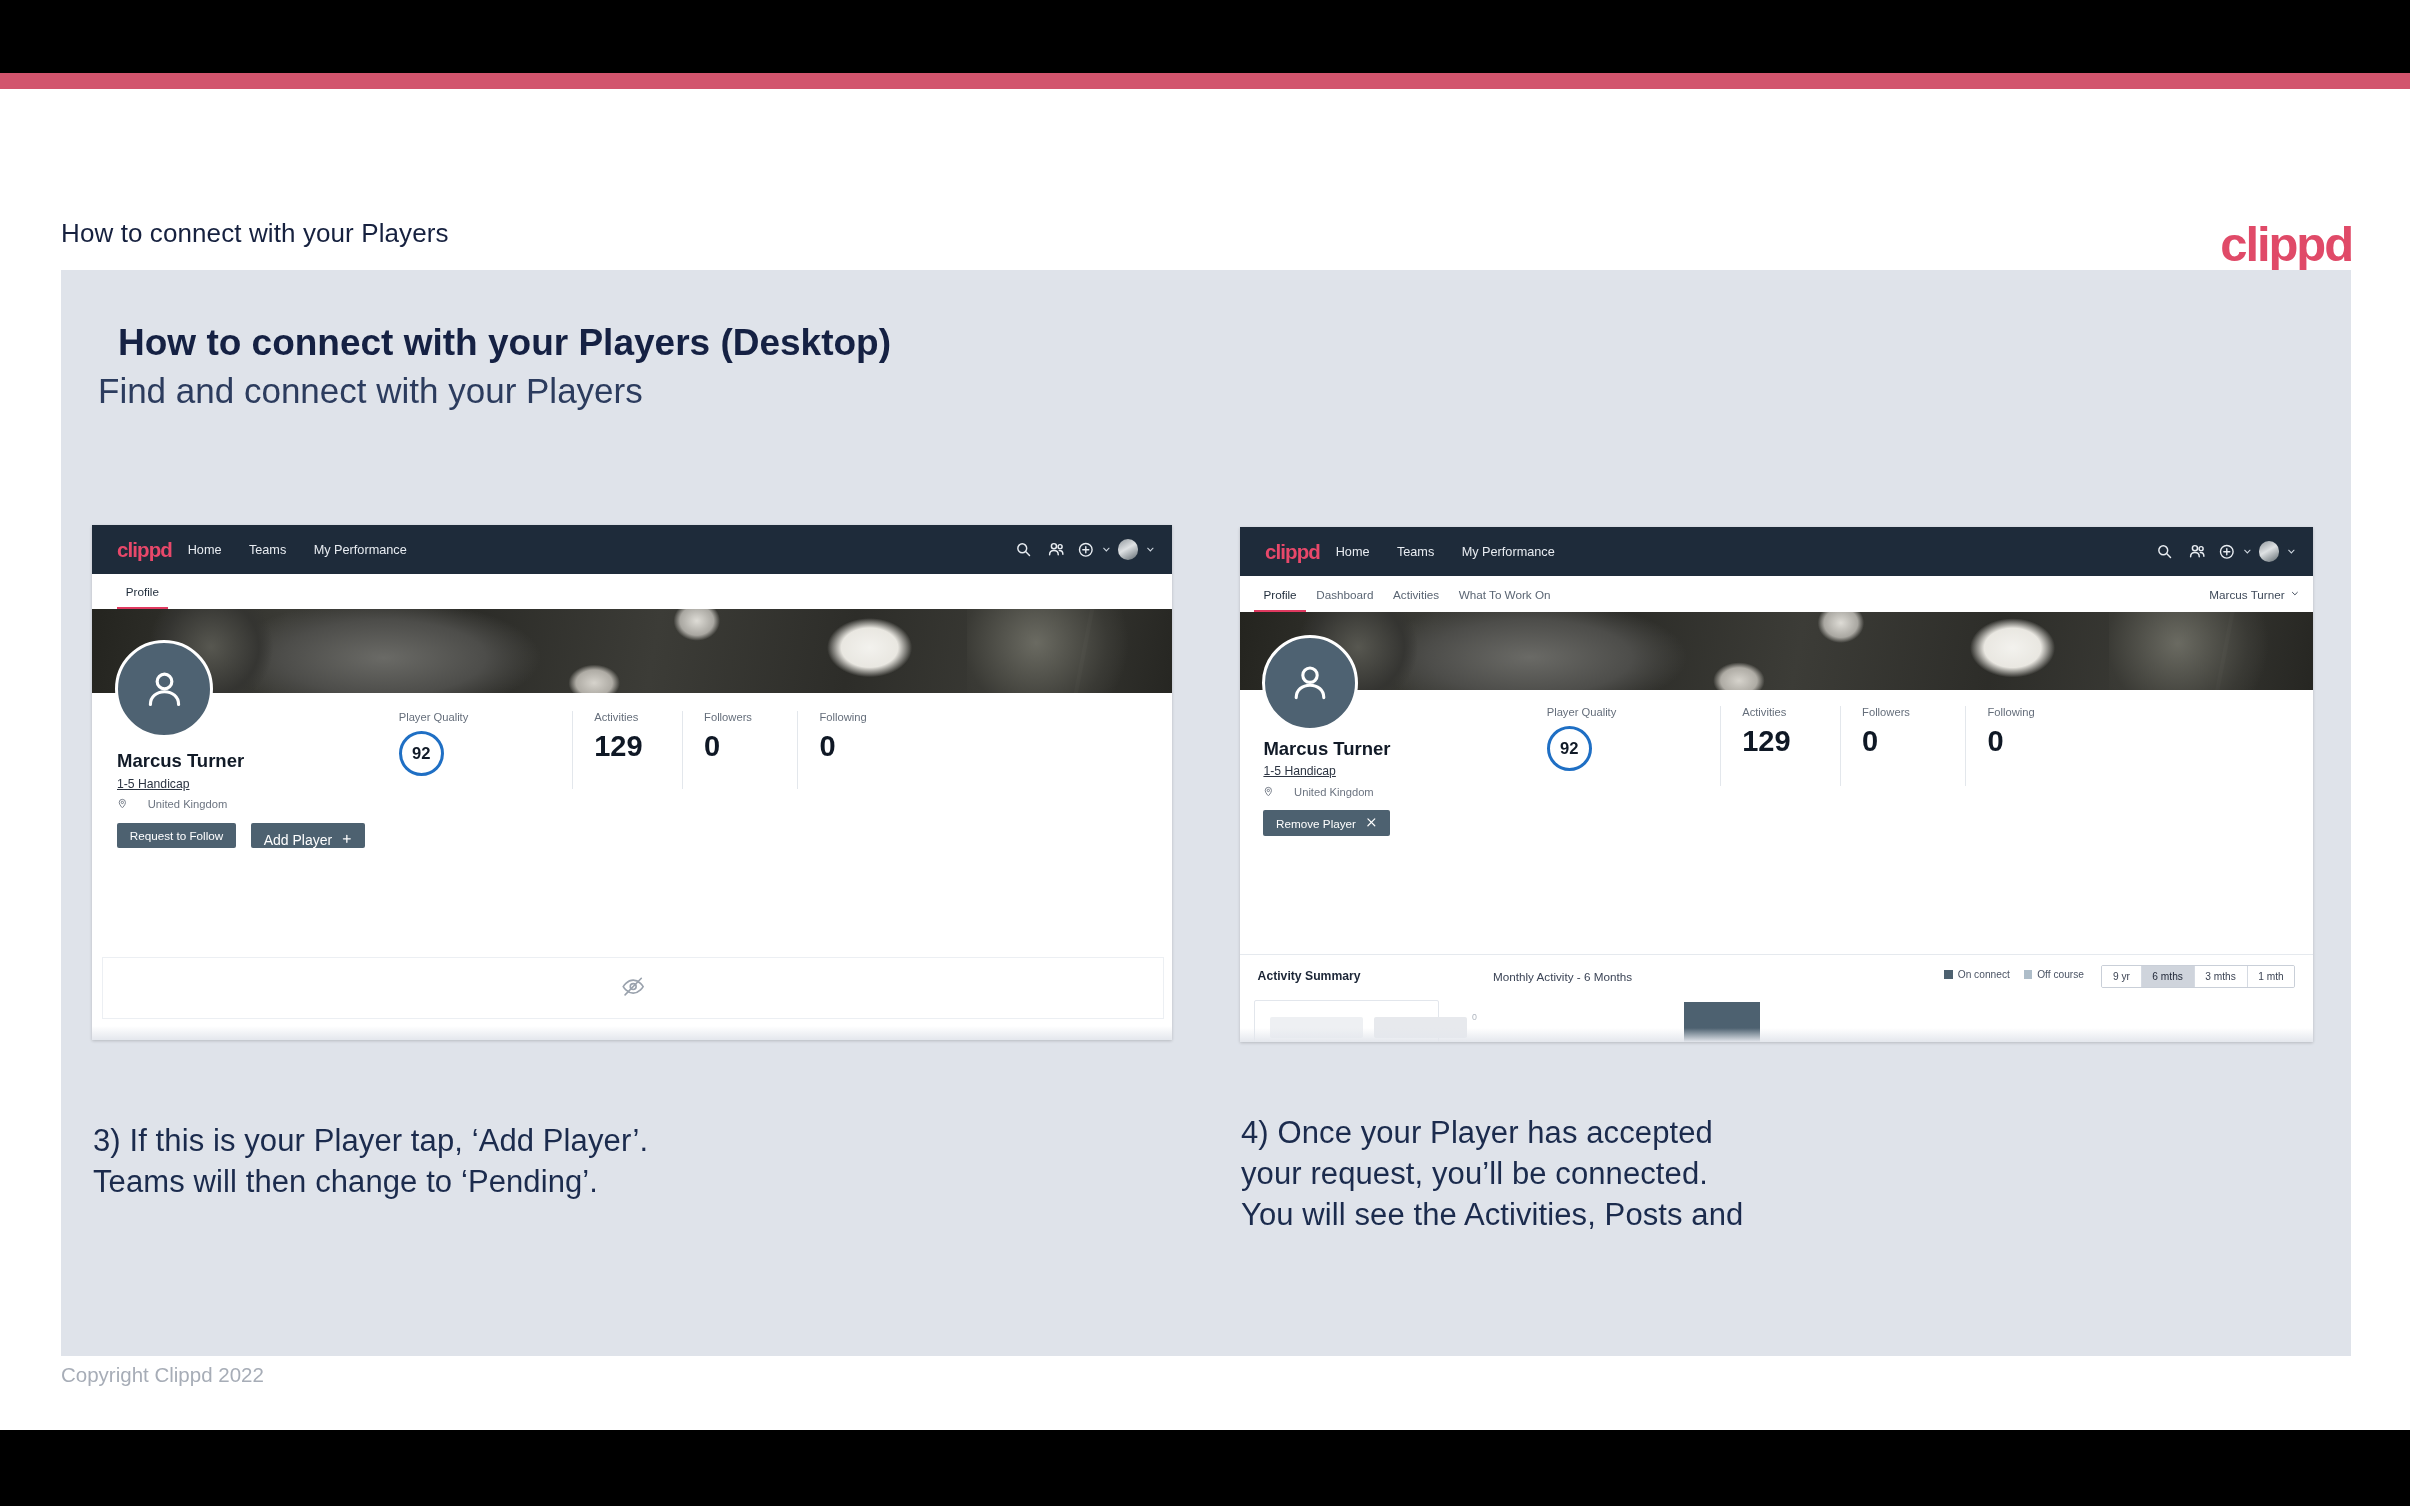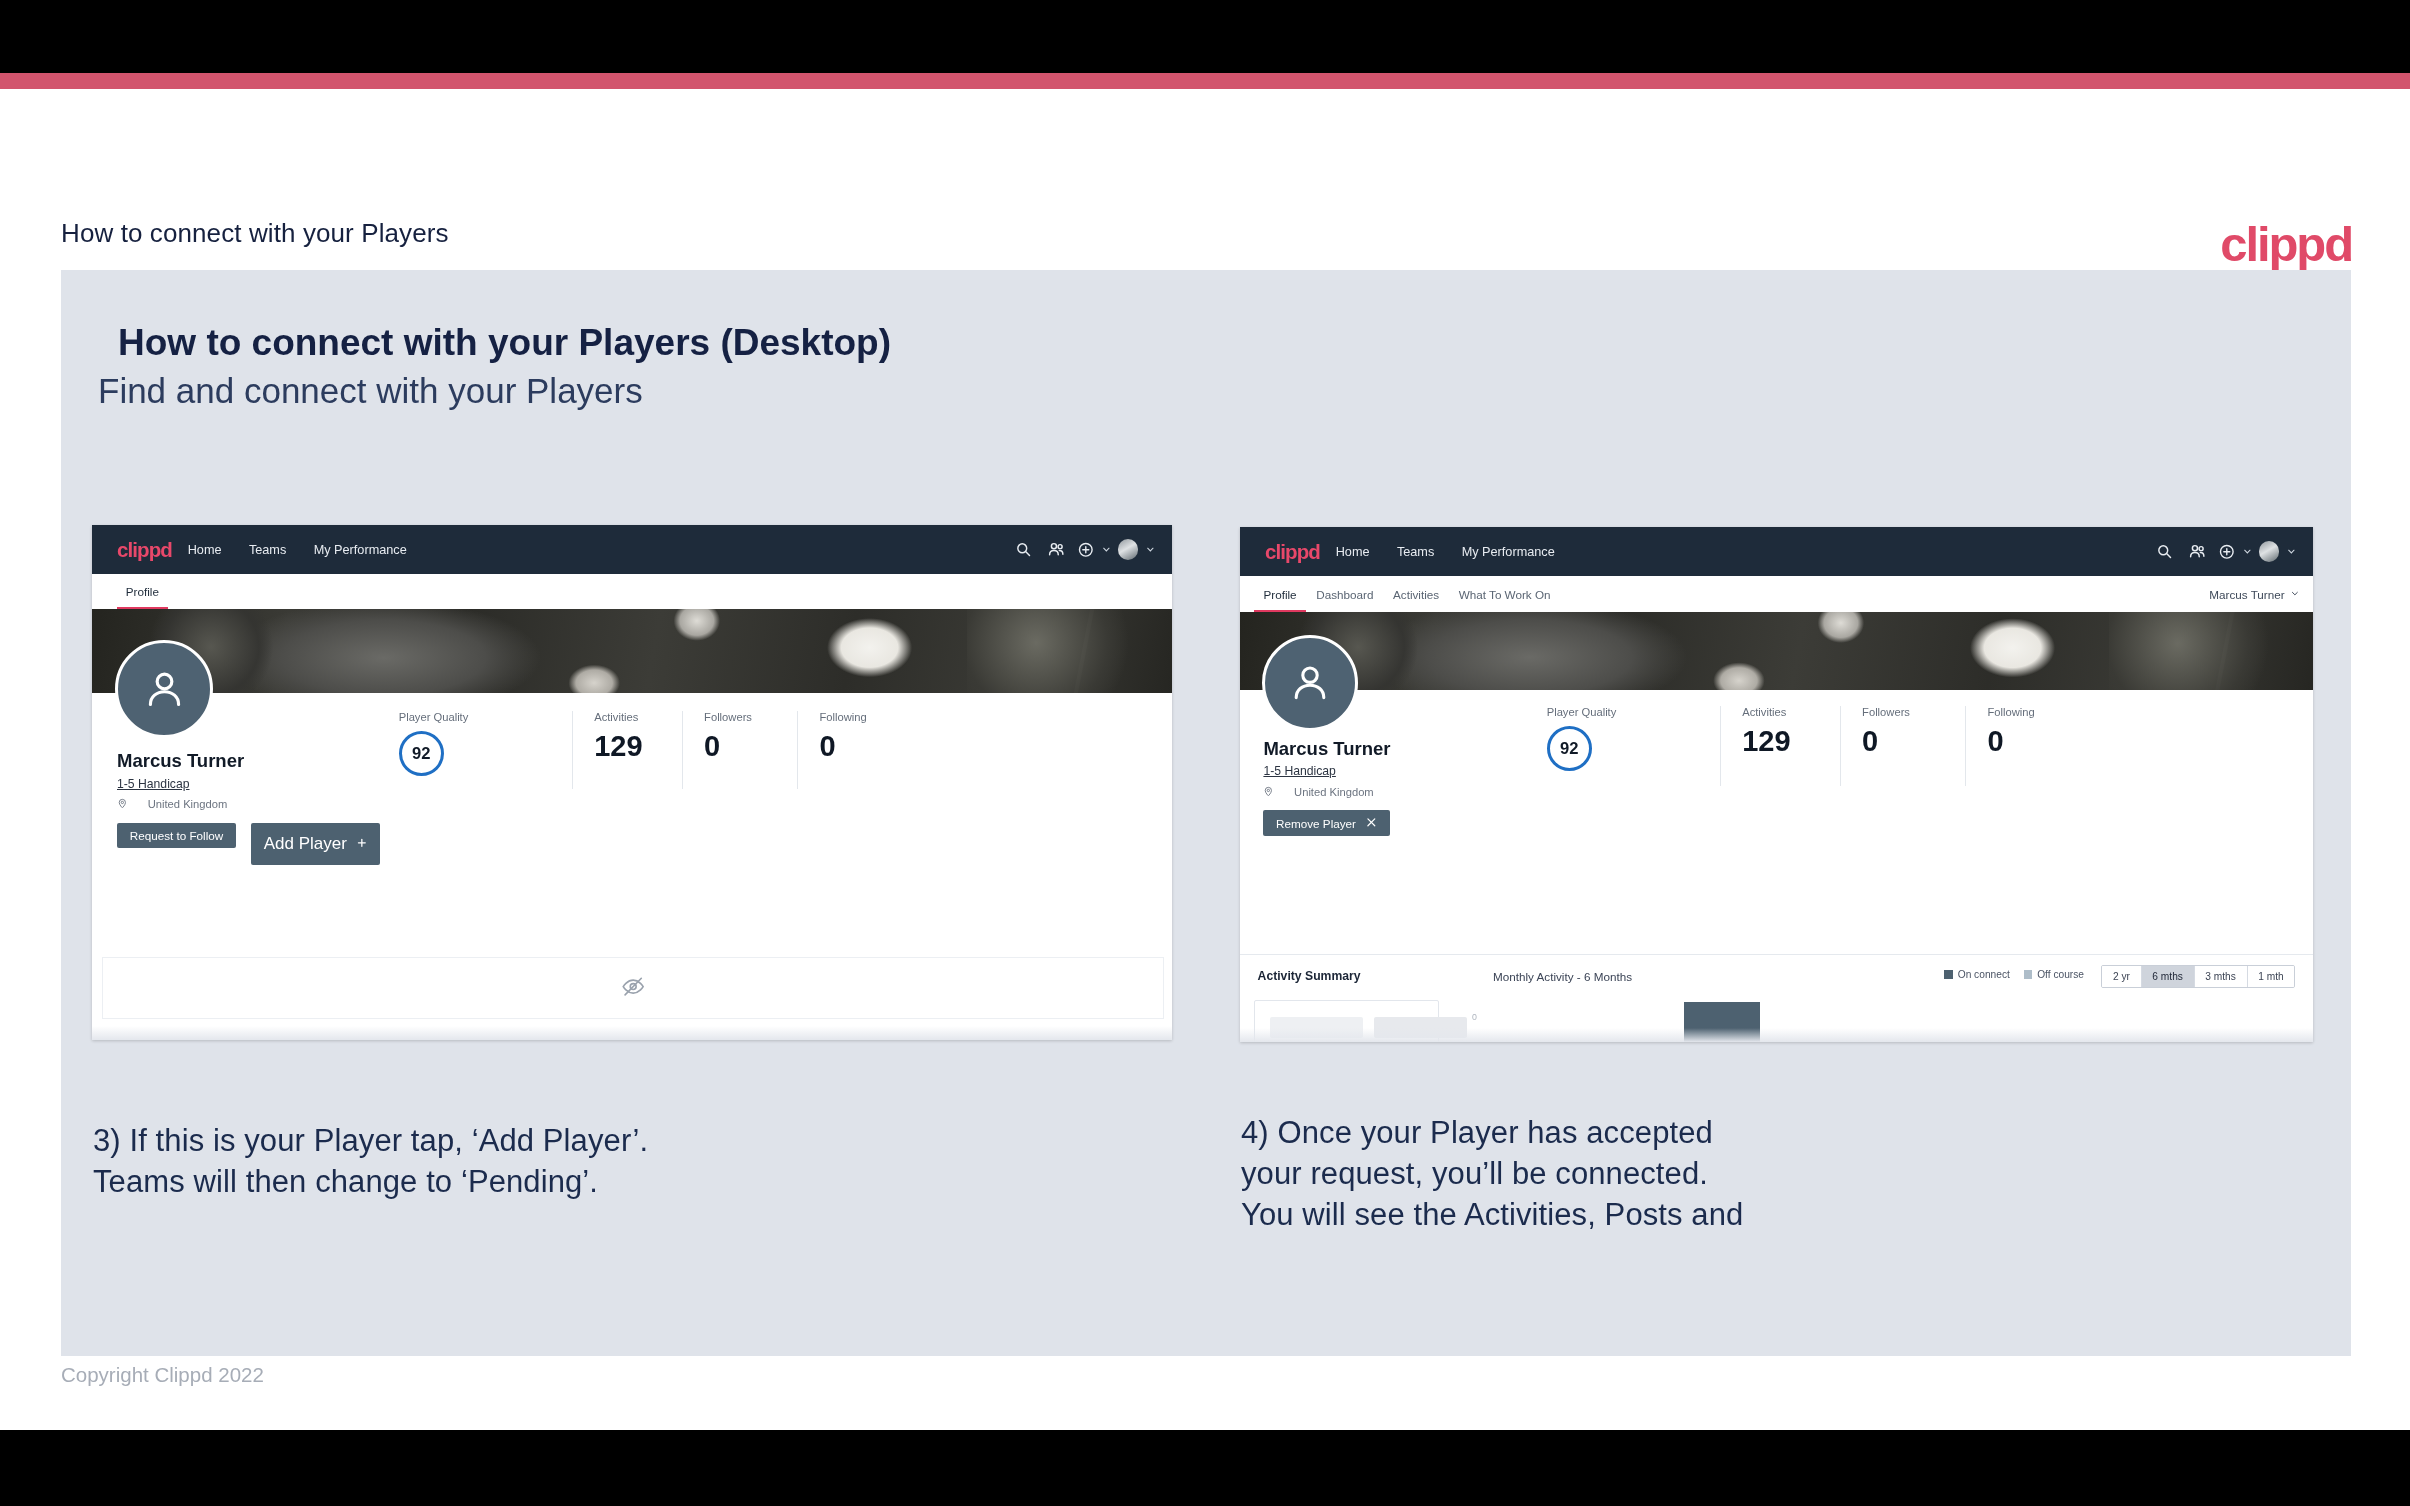--- a/index.html
+++ b/index.html
@@ -257,21 +257,21 @@
       <span>
         <svg width="10.7" height="10.7" viewBox="0 0 24 24" fill="none" stroke="#6c7480" stroke-width="2">
             <path d="M12 22s7-6.6 7-12a7 7 0 1 0-14 0c0 5.4 7 12 7 12z"></path>
             <circle cx="12" cy="10" r="2.6"></circle>
           </svg>
       </span>
       <span>United Kingdom</span>
     </div>
 
     <div class="btn" style="left:25px;top:130px;height:25px;padding:0 12.7px;font-size:11.7px;">Request to Follow</div>
-    <div class="btn" style="left:159px;top:130px;height:42px;padding:0 12.7px;font-size:17px;">
+    <div class="btn" style="left:159px;top:130px;height:25px;padding:0 12.7px;font-size:14px;align-items:flex-end;">
       <span>Add Player</span>
       <span>
         <svg width="11.7" height="11.7" viewBox="0 0 24 24" fill="none" stroke="#ffffff" stroke-width="2.6" stroke-linecap="round">
             <line x1="12" y1="5" x2="12" y2="19"></line>
             <line x1="5" y1="12" x2="19" y2="12"></line>
           </svg>
       </span>
     </div>
 
     <div class="stats" style="left:293px;top:17.6px;">
@@ -442,21 +442,21 @@
         <i class="sw" style="background:#4d6170;"></i>
         <span>On connect</span>
       </span>
       <span class="lg">
         <i class="sw" style="background:#aebdc9;"></i>
         <span>Off course</span>
       </span>
     </div>
 
     <div class="range" style="right:17.6px;top:9.8px;height:21.5px;font-size:10.2px;">
-      <span class="rb" style="padding:0 10.7px;">2 yr</span>
+      <span class="rb" style="padding:0 10.7px;">9 yr</span>
       <span class="rb sel" style="padding:0 10.7px;">6 mths</span>
       <span class="rb" style="padding:0 10.7px;">3 mths</span>
       <span class="rb" style="padding:0 10.7px;">1 mth</span>
     </div>
 
     <div class="ghost-card" style="left:13.7px;top:45px;width:183px;height:47px;">
       <div class="ghost-blk" style="left:15.6px;top:15.6px;width:93px;height:21.5px;"></div>
       <div class="ghost-blk" style="left:119px;top:15.6px;width:93px;height:21.5px;background:#e7e9ed;"></div>
     </div>
     <div class="axis-dot" style="left:232px;top:57px;font-size:8.8px;">0</div>

